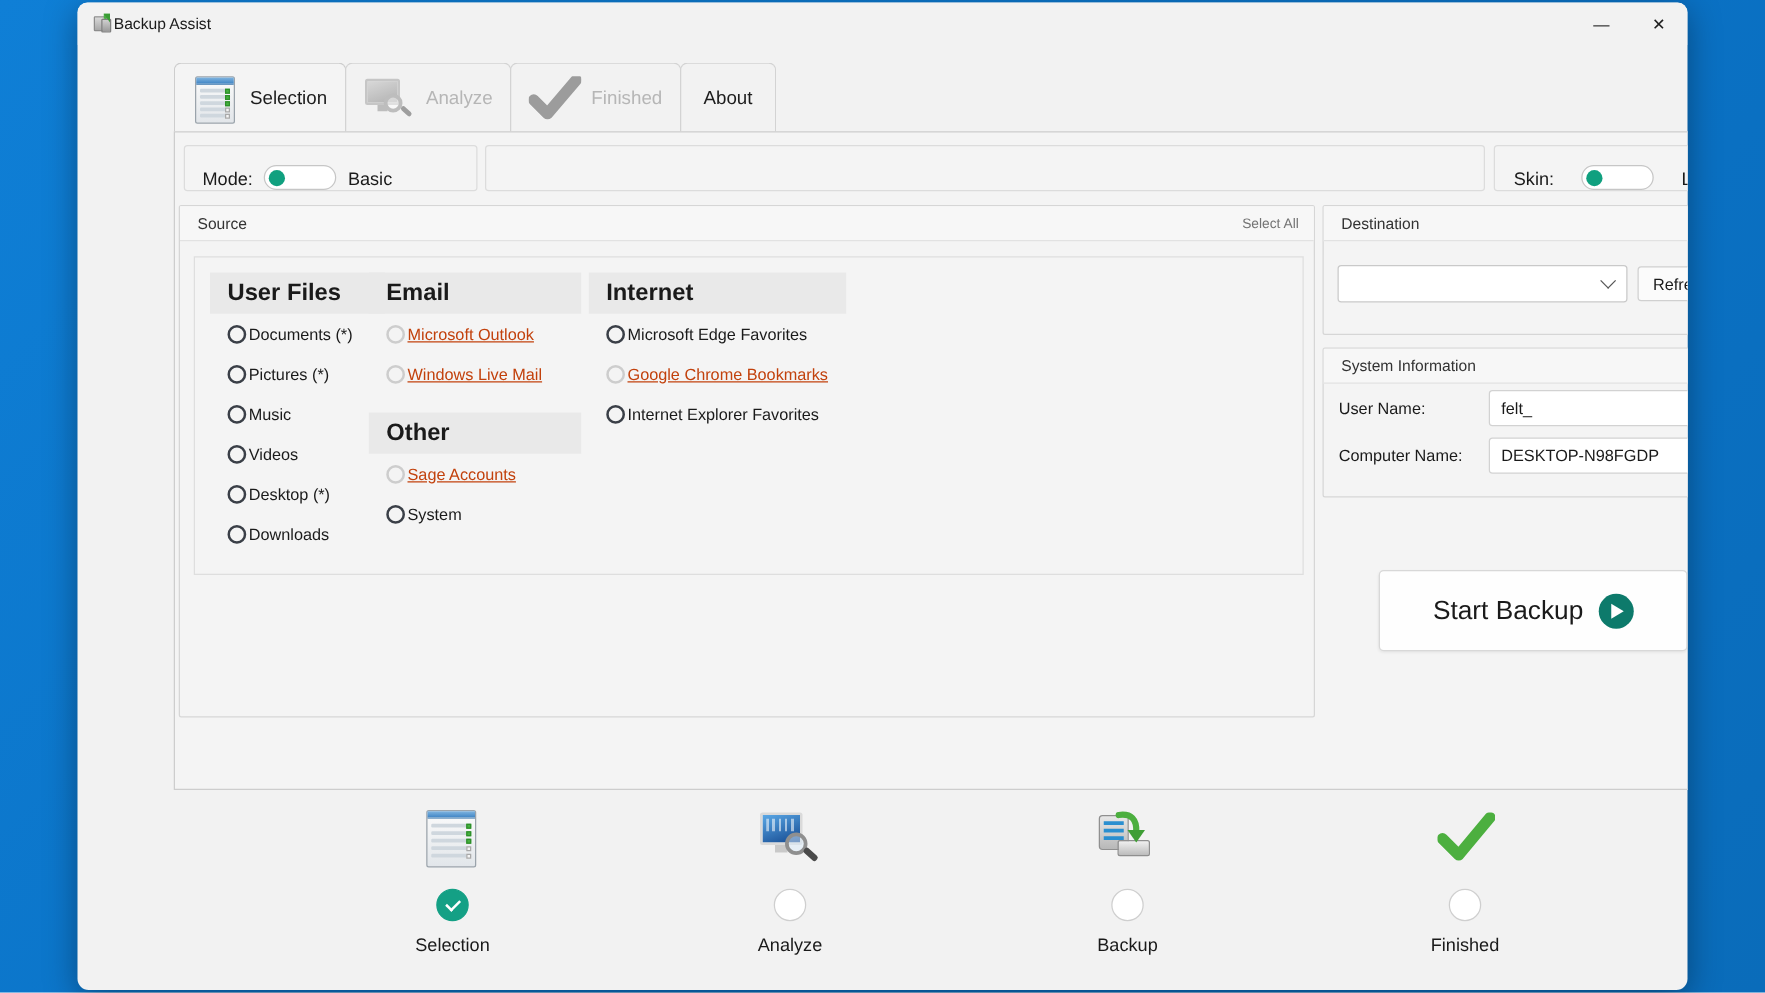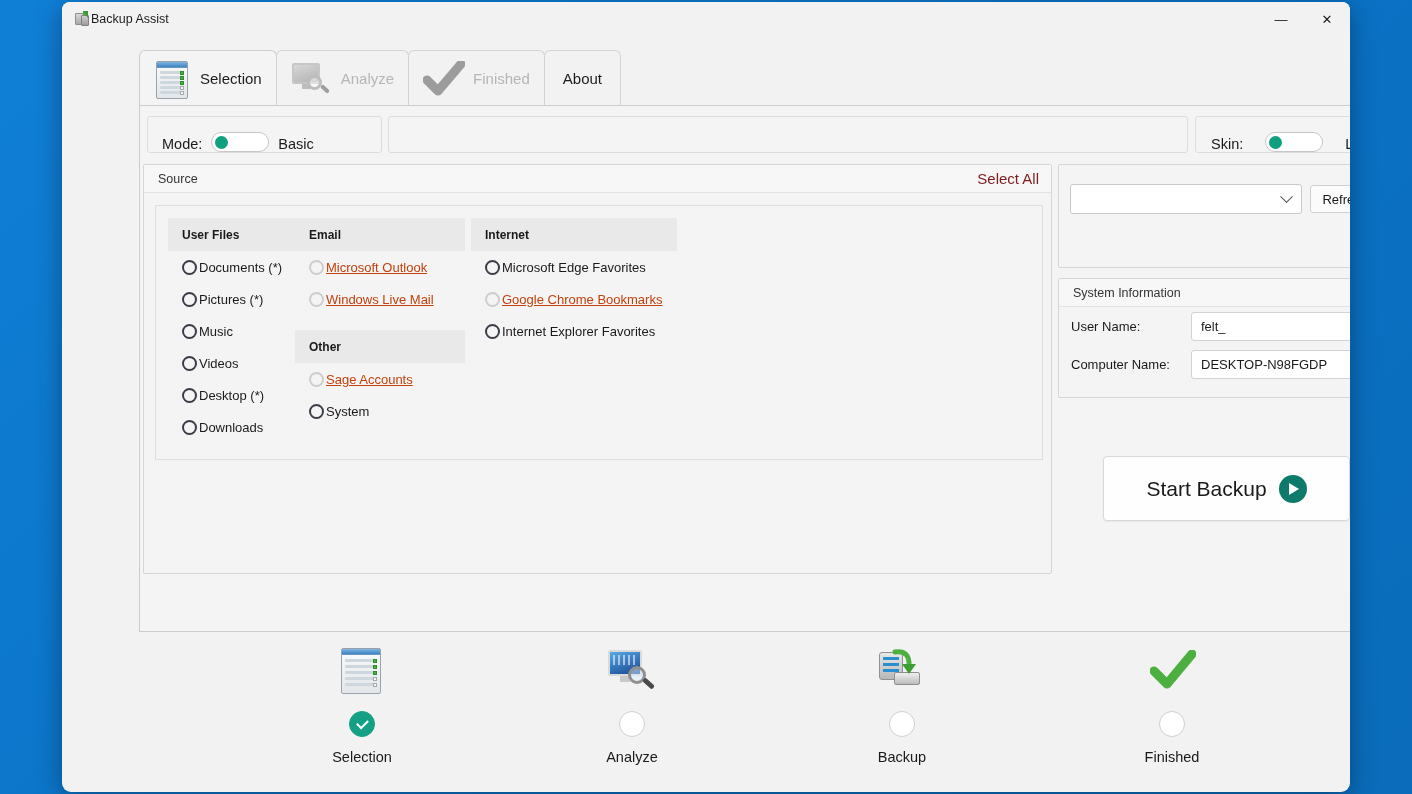--- a/index.html
+++ b/index.html
@@ -169,32 +169,32 @@
     border: 1px solid #d6d6d6; background: #f4f4f4;
     border-radius: 2px;
   }
   .panel-head {
     height: 28px; border-bottom: 1px solid #e2e2e2;
     background: #f7f7f7;
     display: flex; align-items: center; justify-content: space-between;
     padding: 0 12px 0 14px;
     font-size: 12.5px; color: #333;
   }
-  #select-all { color: #7f1d1d; font-size: 15px; cursor: pointer; }
+  #select-all { color: #737373; font-size: 11px; cursor: pointer; }
 
   #source-inner {
     position: absolute; left: 11px; top: 40px;
     width: 888px; height: 255px;
     border: 1px solid #dedede; background: #f4f4f4;
   }
   .col { position: absolute; top: 12px; }
   .col-head {
     height: 33px; background: #e9e9e9;
     display: flex; align-items: center; padding-left: 14px;
-    font-size: 12px; font-weight: bold; color: #1a1a1a;
+    font-size: 19px; font-weight: bold; color: #1a1a1a;
   }
   .opt {
     display: flex; align-items: center; gap: 2px;
     height: 32px; padding-left: 14px;
     font-size: 13px; color: #1a1a1a;
   }
   .opt.dis { color: #c2410c; text-decoration: underline; }
   .radio {
     width: 15px; height: 15px; border-radius: 50%;
     border: 2px solid #3a3f47; background: transparent; flex: none;
@@ -465,20 +465,23 @@
           <div class="opt">
               <span class="radio"></span>
               <span>Internet Explorer Favorites</span>
             </div>
         </div>
 
       </div>
     </div>
 
     <div id="dest-panel">
+      <div class="panel-head">
+        <span>Destination</span>
+      </div>
       <div class="dest-row">
         <div class="combo">
           <span style="flex:1"></span>
           <span class="chev"></span>
         </div>
         <div class="btn-refresh">Refresh</div>
       </div>
     </div>
 
     <div id="sys-panel">

